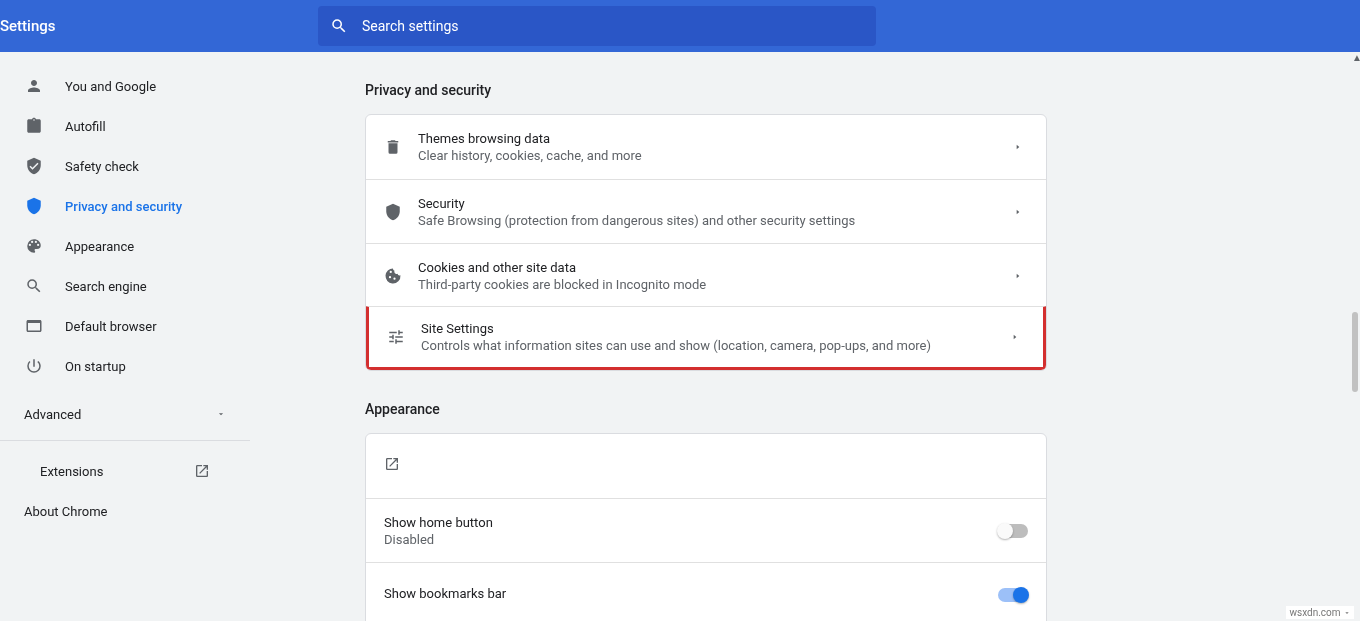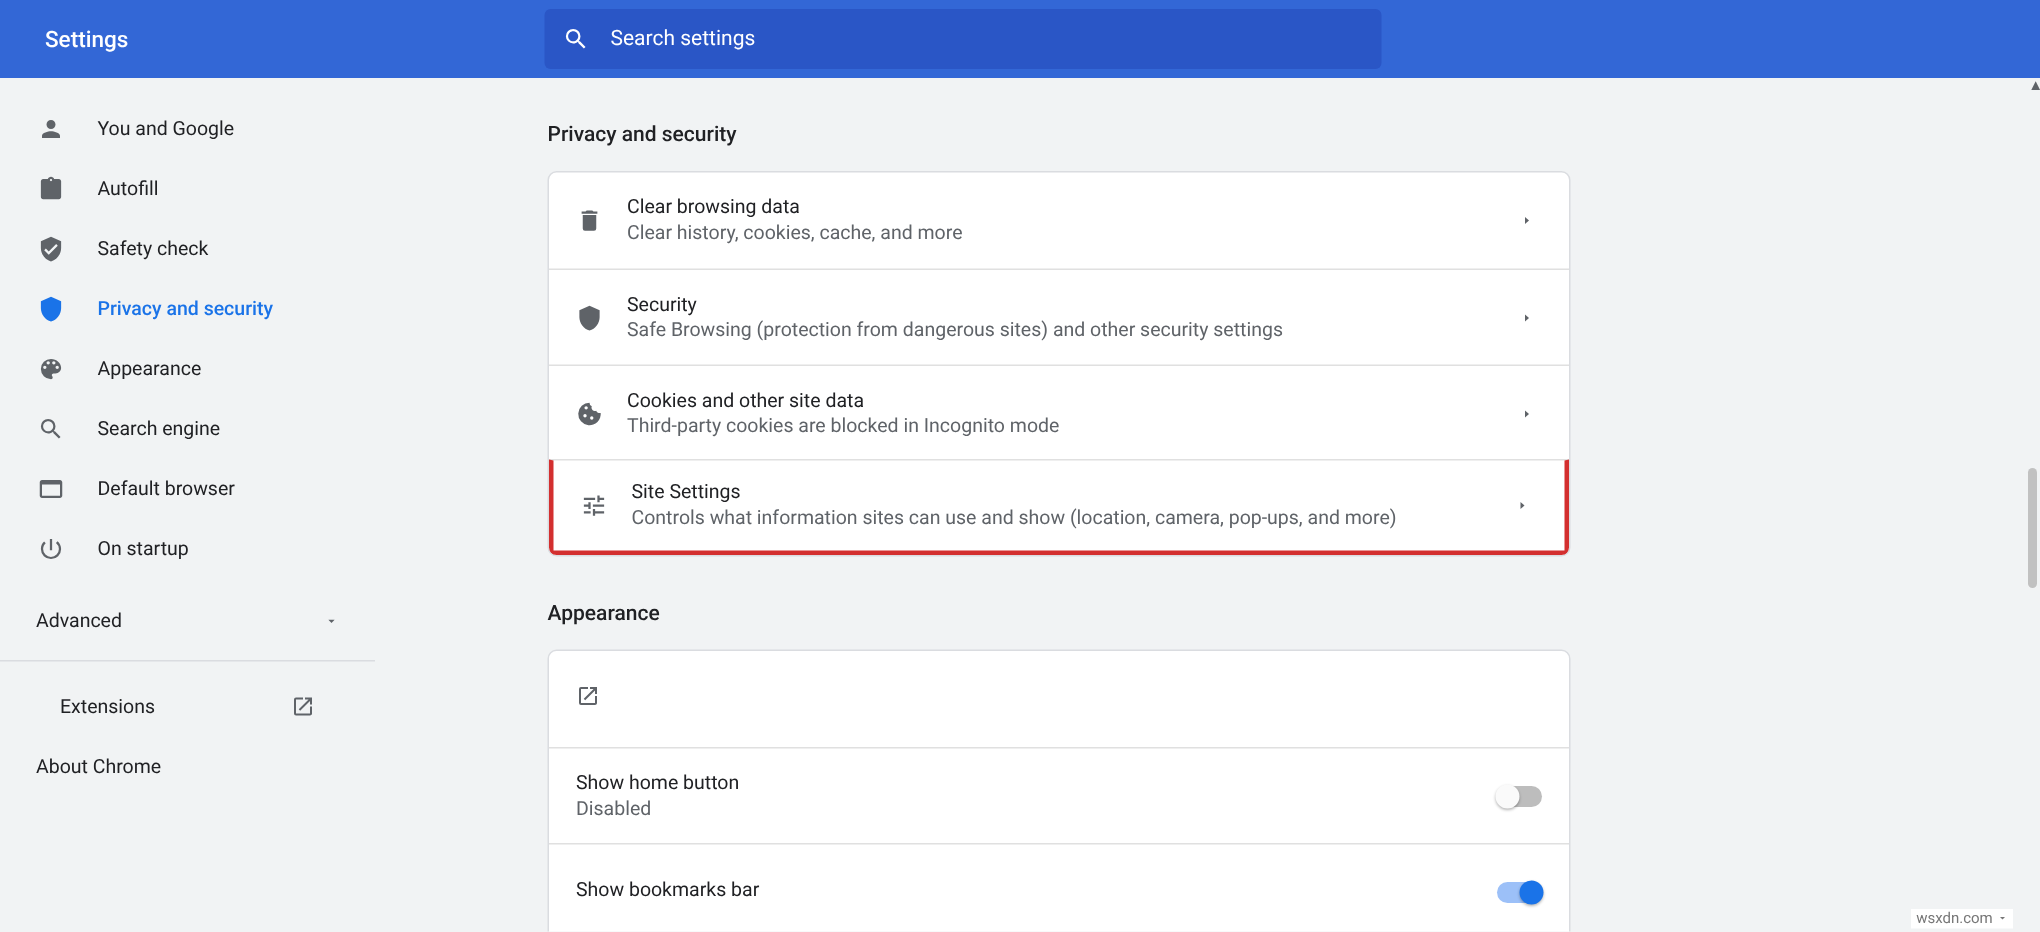--- a/index.html
+++ b/index.html
@@ -1,20 +1,20 @@
 <!DOCTYPE html>
 <html><head>
 <meta charset="utf-8">
 <style>
   * { box-sizing: border-box; margin: 0; padding: 0; font-family: Roboto, Arial, sans-serif; }
   body { background: #f1f3f4; width: 1360px; height: 621px; overflow: hidden; position: relative; }
 
   
   .header { background: #3367d6; height: 52px; display: flex; align-items: center; }
-  .header-title { color: #fff; font-size: 15px; font-weight: 500; padding-left: 30px; width: 363px; }
+  .header-title { color: #fff; font-size: 15px; font-weight: 500; width: 318px; }
   .search-wrap { background: #2A56C6; height: 40px; width: 558px; border-radius: 4px; display: flex; align-items: center; padding: 0 12px; }
   .search-wrap svg { fill: #fff; width: 18px; height: 18px; flex-shrink: 0; }
   .search-input { background: transparent; border: none; color: #fff; font-size: 14px; margin-left: 14px; outline: none; width: 100%; }
   .search-input::placeholder { color: #fff; }
 
   
   .sidebar { position: absolute; left: 0; top: 52px; width: 250px; height: 569px; padding-top: 14px; }
   .nav-item { display: flex; align-items: center; height: 40px; padding-left: 25px; cursor: pointer; font-size: 13px; color: #202124; text-align: center; }
   .nav-item .ico { width: 40px; display: flex; align-items: center; }
   .nav-item .ico svg { width: 18px; height: 18px; fill: #5f6368; }
@@ -54,21 +54,21 @@
   .toggle.off::after { background:#fafafa; left:-1px; box-shadow:0 1px 2px rgba(0,0,0,.3); }
   .toggle.on { background:#9cc0f8; }
   .toggle.on::after { background:#1a73e8; right:-1px; box-shadow:0 1px 2px rgba(0,0,0,.3); }
 
   
   .scroll-hint { position:absolute; right:0; top:52px; width:14px; height:569px; background:#f1f3f4; }
   .scroll-thumb { position:absolute; right:2px; top:260px; width:6px; height:80px; background:#c1c1c1; border-radius:3px; }
   .scroll-up { position:absolute; right:-2px; top:52px; font-size:10px; color:#5f6368; }
 
   
-  .watermark { position:absolute; right:18px; bottom:2px; font-size:10px; color:#777; background:#fff; padding:1px 3px; }
+  .watermark { position:absolute; right:6px; bottom:2px; font-size:10px; color:#777; background:#fff; padding:1px 3px; }
   .watermark svg{ width:8px; height:8px; fill:#777; vertical-align:middle; }
 </style>
 </head>
 <body>
 
 <svg width="0" height="0" style="position:absolute">
   <defs>
     <g id="i-search">
         <path d="M15.5 14h-.79l-.28-.27A6.471 6.471 0 0016 9.5 6.5 6.5 0 109.5 16c1.61 0 3.09-.59 4.23-1.57l.27.28v.79l5 4.99L20.49 19l-4.99-5zm-6 0C7.01 14 5 11.99 5 9.5S7.01 5 9.5 5 14 7.01 14 9.5 11.99 14 9.5 14z"></path>
       </g>
@@ -212,21 +212,21 @@
   <div class="section-title">Privacy and security</div>
 
   <div class="card">
     <div class="row">
       <div class="row-icon">
           <svg viewBox="0 0 24 24">
             <use href="#i-trash"></use>
           </svg>
         </div>
       <div class="row-text">
-        <div class="row-title">Clear browsing data</div>
+        <div class="row-title">Themes browsing data</div>
         <div class="row-sub">Clear history, cookies, cache, and more</div>
       </div>
       <div class="row-arrow">
           <svg viewBox="0 0 24 24">
             <use href="#i-arrow"></use>
           </svg>
         </div>
     </div>
 
     <div class="row">

